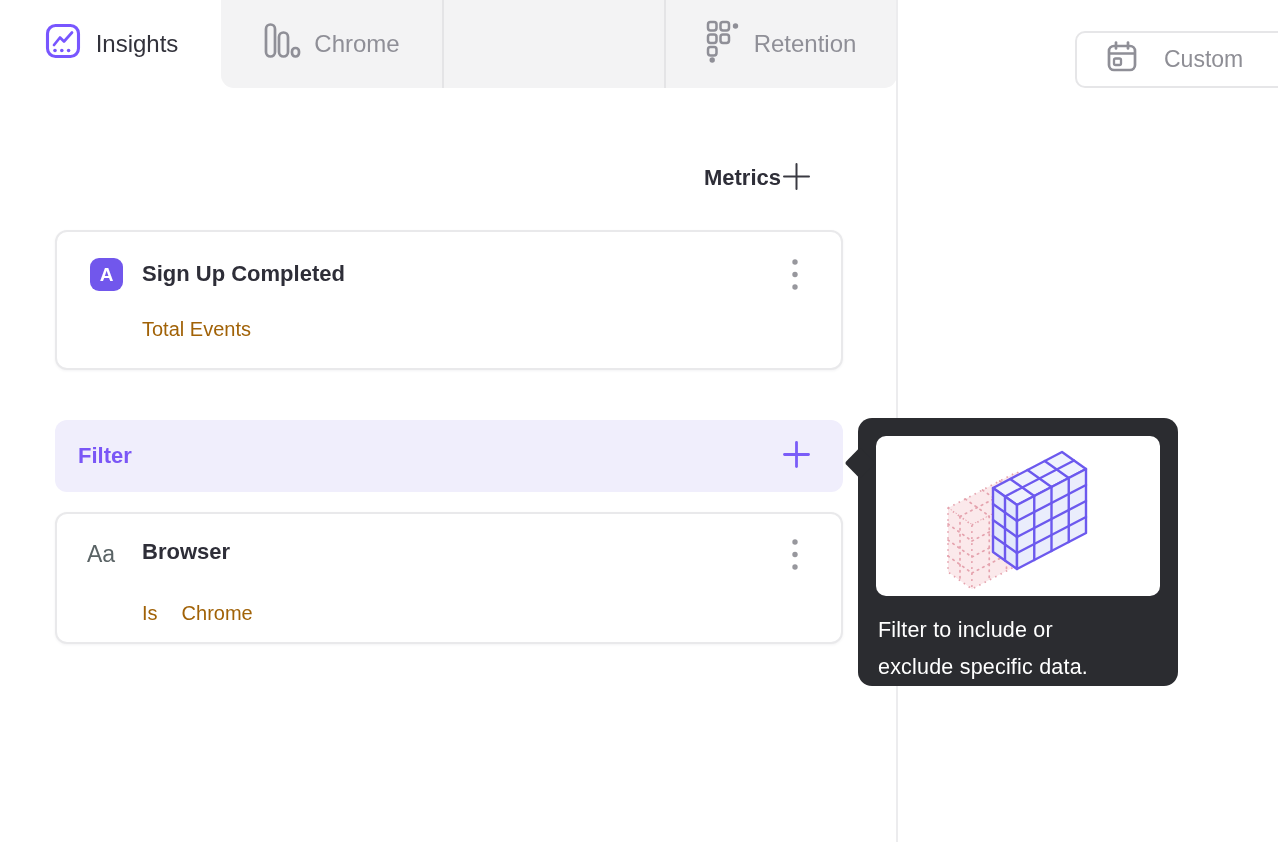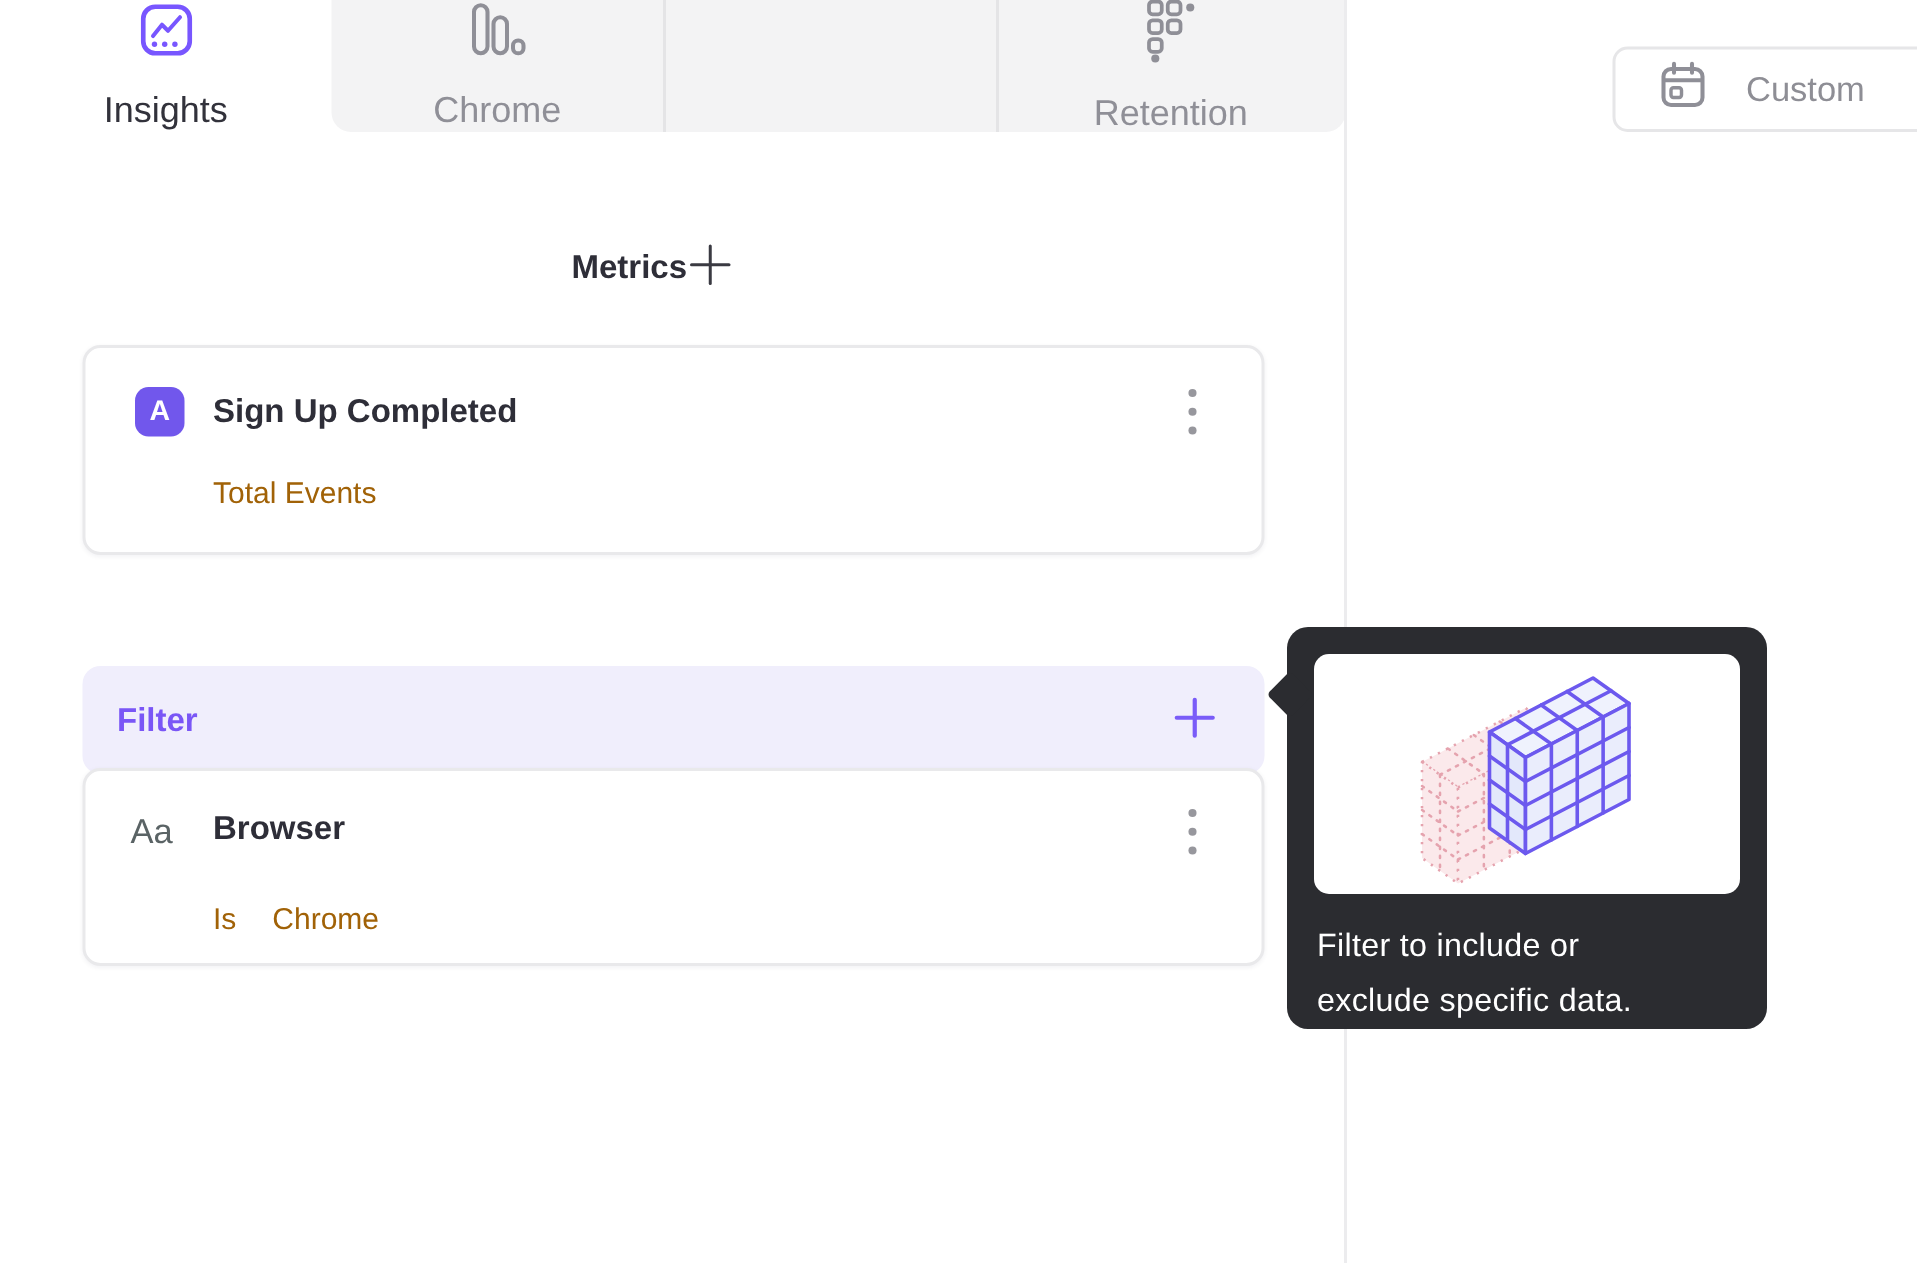--- a/index.html
+++ b/index.html
@@ -4,35 +4,35 @@
 <style>
   * { margin:0; padding:0; box-sizing:border-box; }
   html,body { width:1278px; height:842px; overflow:hidden; background:#ffffff;
     font-family:"Liberation Sans", sans-serif; color:#2E2E38; }
   .stage { position:relative; width:1278px; height:842px; background:#fff; }
 
   
   .tabs-gray-block { position:absolute; left:221px; top:0; width:676px; height:88px;
     background:#F3F3F4; border-radius:0 0 13px 13px; }
   .tab { position:absolute; top:0; height:88px; display:flex; align-items:center;
-    justify-content:center; gap:13px; font-size:24px; color:#8F8F97; cursor:pointer;flex-direction:column; }
+    justify-content:center; gap:13px; font-size:24px; color:#8F8F97; cursor:pointer; }
   .tab.active { color:#32323B; }
   .tab-sep { position:absolute; top:0; width:2px; height:88px; background:#E4E4E6; }
 
   
   .custom-btn { position:absolute; left:1075px; top:31px; width:216px; height:57px;
     background:#fff; border:2px solid #E6E6E8; border-radius:10px;
     display:flex; align-items:center; gap:24px; padding-left:27px;
     font-size:23px; color:#8E8E95; }
 
   
   .panel-divider { position:absolute; left:896px; top:0; width:2px; height:842px; background:#ECECEE; }
 
-  .section-header { position:absolute; left:45px; width:788px; display:flex;
-    align-items:center; justify-content:center; padding:0 32px 0 23px; }
+  .section-header { position:absolute; left:55px; width:788px; display:flex;
+    align-items:center; justify-content:flex-end; padding:0 32px 0 23px; }
   .section-title { font-size:22px; font-weight:700; }
   .metrics-header { top:158px; height:40px; }
   .breakdown-header { top:708px; height:52px; }
   .breakdown-header .section-title { color:#9FA0A6; }
 
   .add-btn { width:30px; height:30px; display:flex; align-items:center;
     justify-content:center; cursor:pointer; background:none; border:none; }
 
   .card { position:absolute; left:55px; width:788px; background:#fff;
     border:2px solid #E9E9EB; border-radius:12px;
@@ -44,21 +44,21 @@
     background:#7157EC; border-radius:9px; color:#fff; font-size:19px; font-weight:700;
     display:flex; align-items:center; justify-content:center; }
   .card-title { position:absolute; left:85px; font-size:22px; font-weight:600; color:#2E2E38; }
   .card-sub { position:absolute; left:85px; font-size:20px; color:#a16207; display:flex; gap:24px; }
   .kebab { position:absolute; right:36px; top:26px; width:20px; height:36px;
     display:flex; align-items:center; justify-content:center; cursor:pointer;
     background:none; border:none; }
 
   .filter-row { position:absolute; left:55px; top:420px; width:788px; height:72px;
     background:#F0EEFC; border-radius:12px; display:flex; align-items:center;
-    justify-content:space-between; padding:0 32px 0 23px;margin-top:24px; }
+    justify-content:space-between; padding:0 32px 0 23px; }
   .filter-row .section-title { color:#7A56F6; }
 
   .aa-label { position:absolute; left:30px; top:27px; font-size:23px; font-weight:500; color:#5A6365; }
 
   
   .tooltip { position:absolute; left:858px; top:418px; width:320px; height:268px;
     background:#2B2C30; border-radius:14px; z-index:5; }
   .tooltip-arrow { position:absolute; left:-9px; top:34px; width:22px; height:22px;
     background:#2B2C30; transform:rotate(45deg); border-radius:3px; }
   .tooltip-illustration { position:absolute; left:18px; top:18px; width:284px; height:160px;

